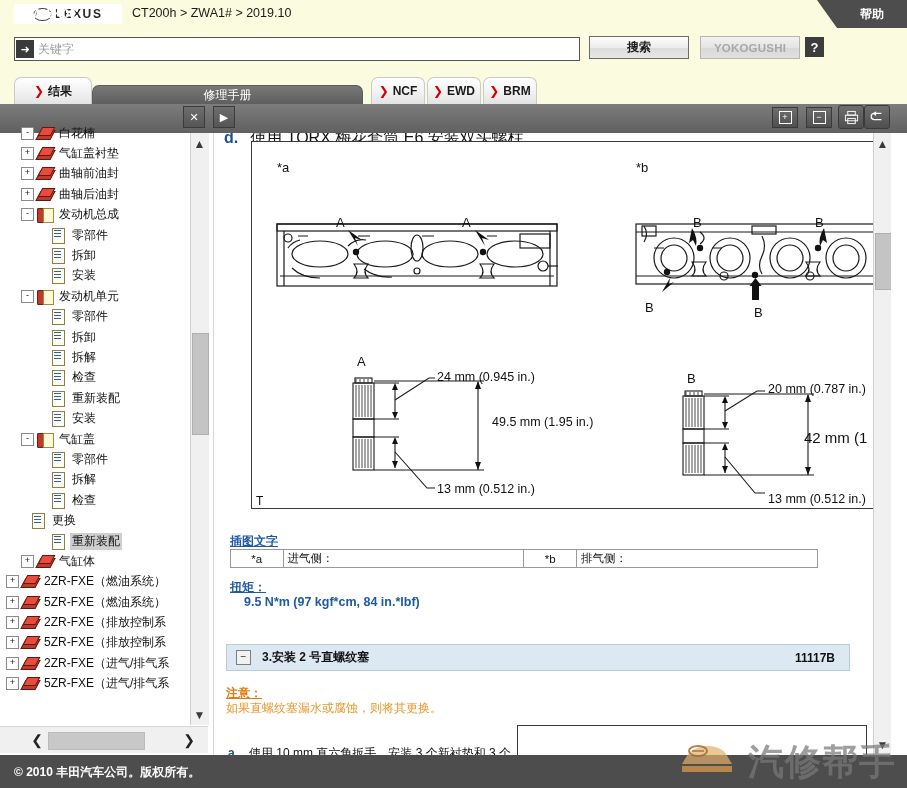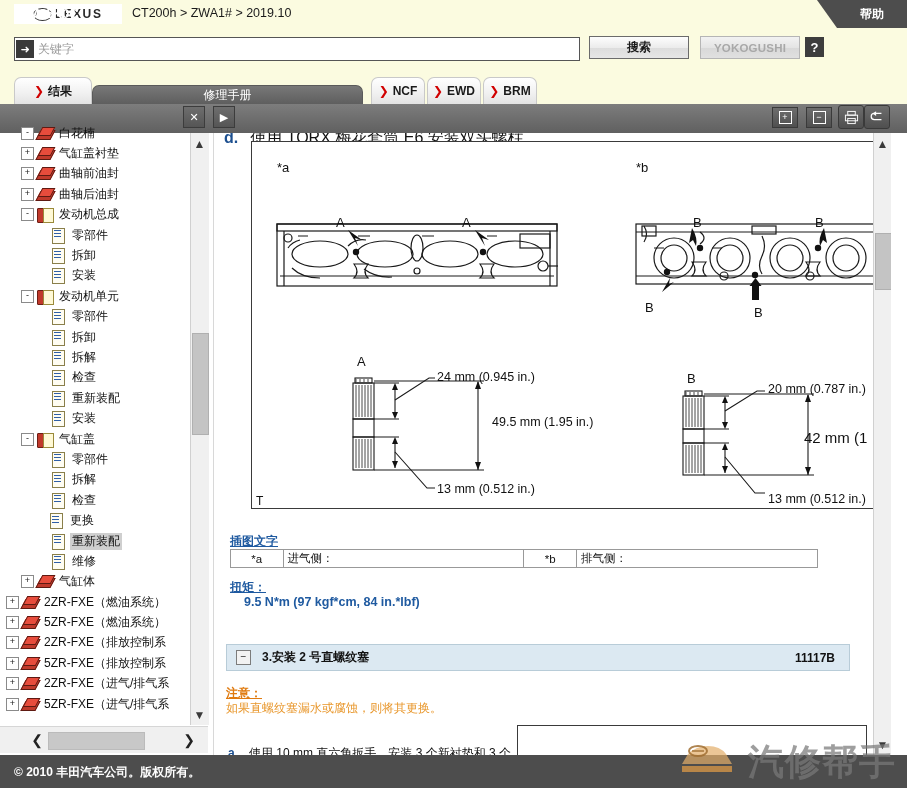--- a/index.html
+++ b/index.html
@@ -635,34 +635,29 @@
           <div class="tree-row" style="padding-left: 36px;">
             <span class="expander-blank"></span>
             <span class="ico ico-doc"></span>
             <span class="tr-label">拆解</span>
           </div>
           <div class="tree-row" style="padding-left: 36px;">
             <span class="expander-blank"></span>
             <span class="ico ico-doc"></span>
             <span class="tr-label">检查</span>
           </div>
-          <div class="tree-row" style="padding-left: 34px; text-align: right;">
+          <div class="tree-row" style="padding-left: 16px; text-align: right;">
             <span class="expander-blank"></span>
             <span class="ico ico-doc"></span>
             <span class="tr-label">更换</span>
           </div>
           <div class="tree-row selected" style="padding-left: 36px;">
             <span class="expander-blank"></span>
             <span class="ico ico-doc"></span>
             <span class="tr-label">重新装配</span>
-          </div>
-          <div class="tree-row" style="padding-left: 36px;">
-            <span class="expander-blank"></span>
-            <span class="ico ico-doc"></span>
-            <span class="tr-label">维修</span>
           </div>
           <div class="tree-row" style="padding-left: 21px;">
             <span class="expander">+</span>
             <span class="ico ico-book"></span>
             <span class="tr-label">气缸体</span>
           </div>
           <div class="tree-row" style="padding-left: 6px;">
             <span class="expander">+</span>
             <span class="ico ico-book"></span>
             <span class="tr-label">2ZR-FXE（燃油系统）</span>

